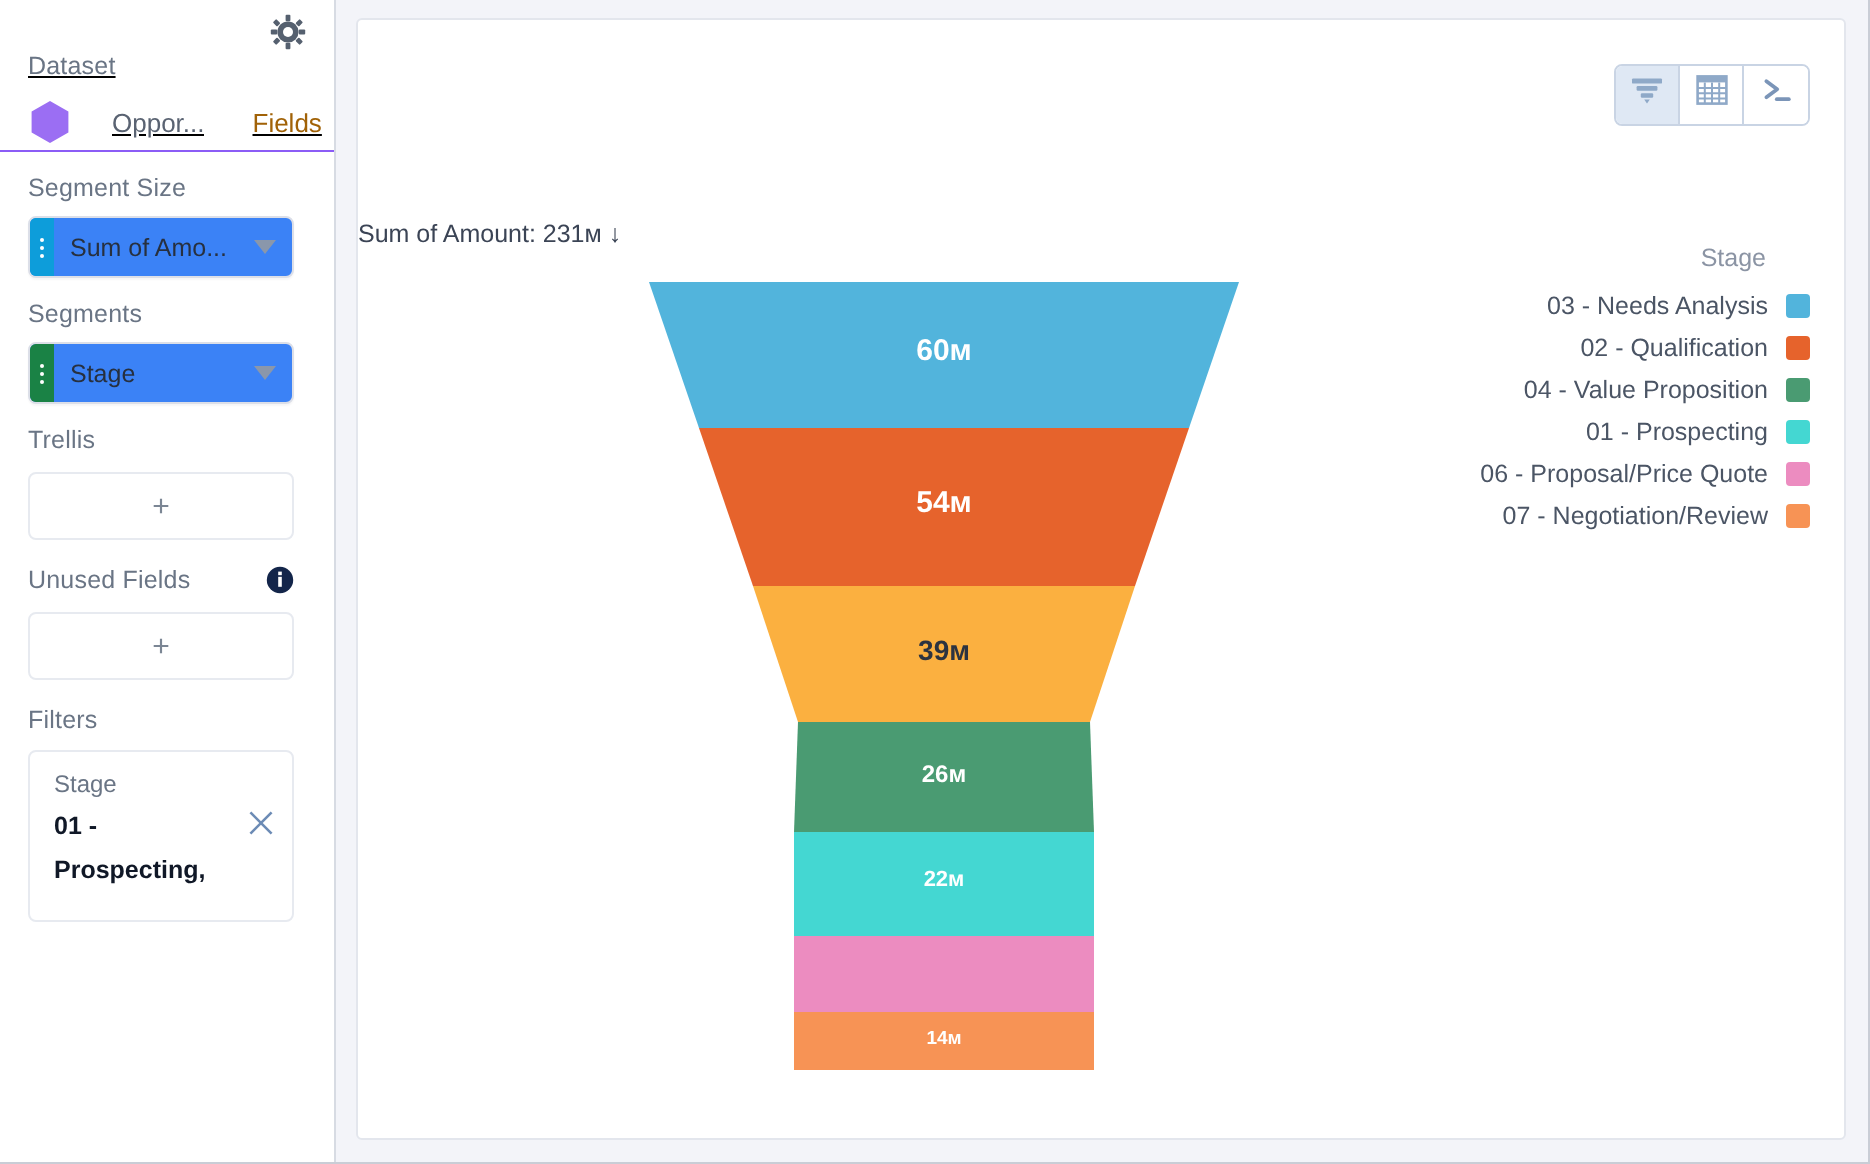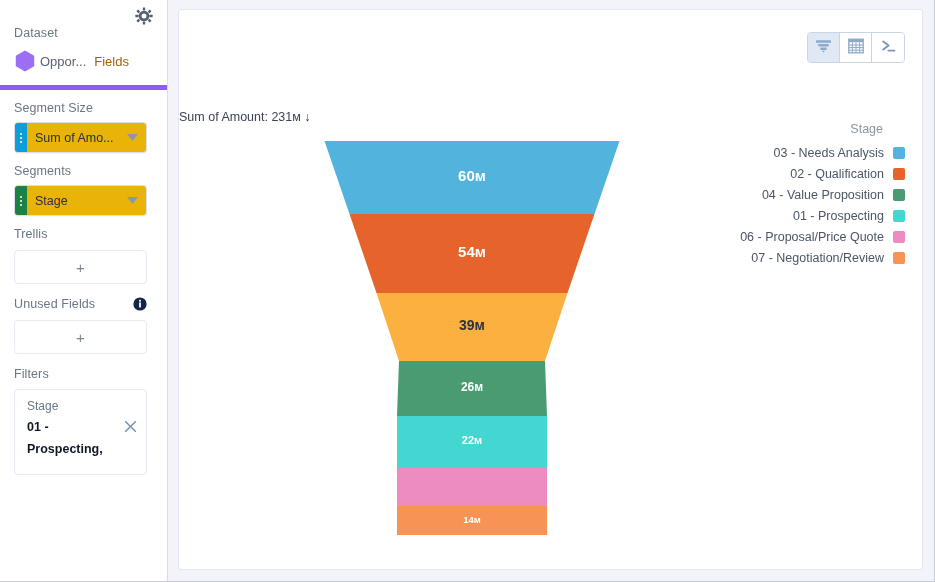--- a/index.html
+++ b/index.html
@@ -39,26 +39,26 @@
     right: 14px; top: 7px;
     width: 18px; height: 18px;
     cursor: pointer;
   }
   .sec-label {
     font-size: 12.5px;
     color: #6a7585;
     padding: 0 0 0 14px;
     letter-spacing: .1px;
   }
-  .dataset-block { padding-bottom: 10px; border-bottom: 5px solid #8b5cf6; }
+  .dataset-block { border-bottom: 1px solid #8b5cf6; text-decoration: underline; }
   .dataset-row {
     display: flex;
     align-items: center;
     padding: 9px 0 2px 14px;
-    gap: 4px;
+    gap: 20px;
   }
   .hexicon {
     width: 22px; height: 24px;
     flex: 0 0 22px;
   }
   .dataset-name {
     font-size: 13px;
     color: #5a6372;
     white-space: nowrap;
     overflow: hidden;
@@ -71,21 +71,21 @@
   }
 
   .group { padding-top: 11px; }
   .group .sec-label { margin-bottom: 7px; }
 
   .pill {
     margin: 0 20px 0 14px;
     height: 31px;
     border: 1px solid #dcdfe8;
     border-radius: 4px;
-    background: #eab308;
+    background: #3b82f6;
     display: flex;
     align-items: center;
     box-shadow: 0 1px 1px rgba(20,30,60,.04);
     cursor: pointer;
     overflow: hidden;
   }
   .grip {
     width: 12px;
     align-self: stretch;
     display: flex; flex-direction: column;

